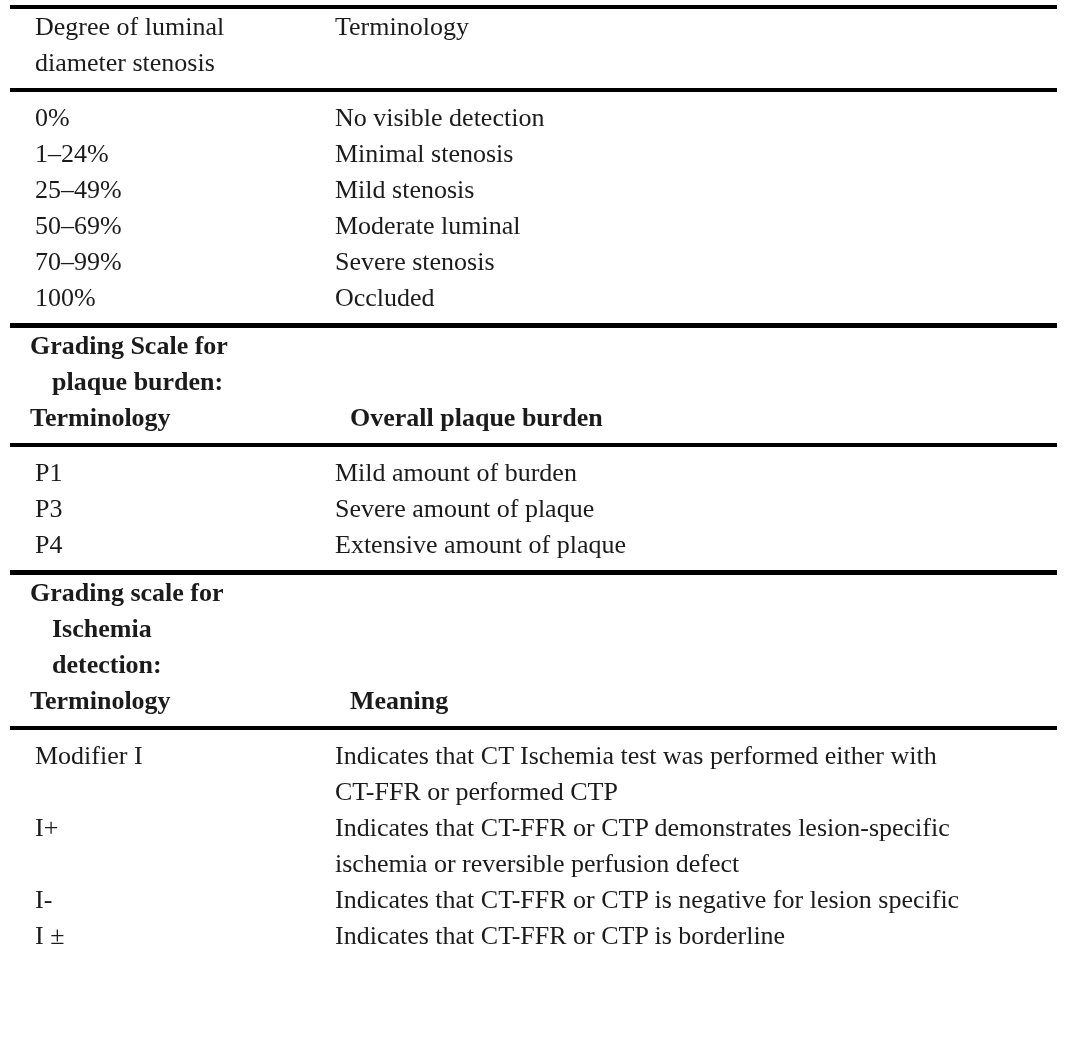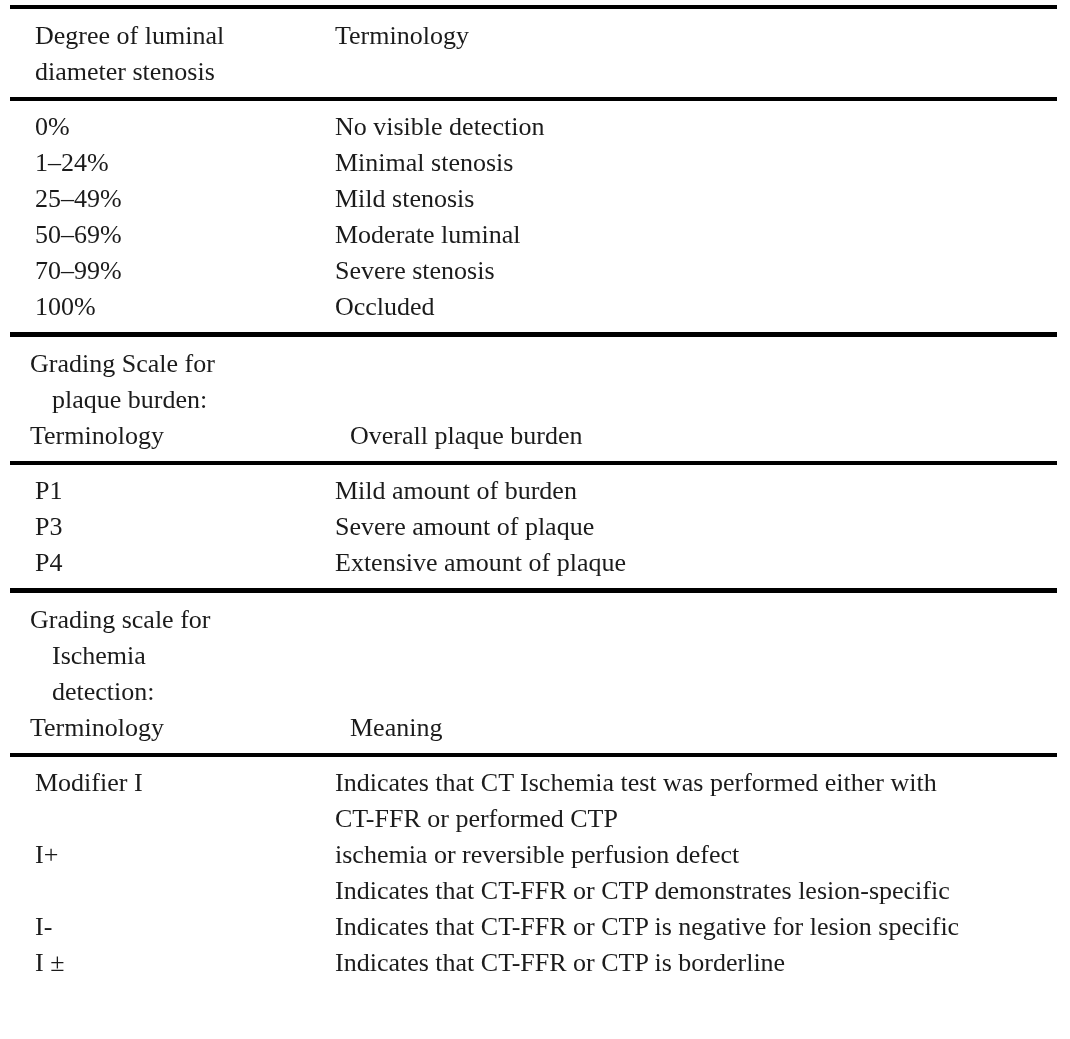--- a/index.html
+++ b/index.html
@@ -19,21 +19,21 @@
     font-size: 26px;
     line-height: 36px;
   }
   .sect {
     border-top: 4px solid #000000;
   }
   .sect.thick {
     border-top-width: 5px;
   }
   .header-sect {
-    padding-top: 9px;
+    padding-top: 0;
     padding-bottom: 7px;
   }
   .body-sect {
     padding-top: 8px;
     padding-bottom: 7px;
   }
   .row, .hrow {
     display: flex;
     align-items: flex-start;
   }
@@ -42,21 +42,21 @@
     margin-left: 25px;
   }
   .col2 {
     flex: 1 1 auto;
     min-width: 0;
   }
   .hrow.align-bottom {
     align-items: flex-end;
   }
   .bold {
-    font-weight: 400;
+    font-weight: 700;
     margin-left: 20px;
   }
   .hline.indent {
     padding-left: 22px;
   }
   .fnref {
     color: #4d94bb;
     font-size: 17px;
     line-height: 0;
     position: relative;
@@ -149,22 +149,22 @@
     <div class="row">
       <div class="col1">Modifier I</div>
       <div class="col2">
         <div class="mline">Indicates that CT Ischemia test was performed either with</div>
         <div class="mline">CT-FFR or performed CTP</div>
       </div>
     </div>
     <div class="row">
       <div class="col1">I+</div>
       <div class="col2">
+        <div class="mline">Indicates that CT-FFR or CTP demonstrates lesion-specific</div>
         <div class="mline">ischemia or reversible perfusion defect</div>
-        <div class="mline">Indicates that CT-FFR or CTP demonstrates lesion-specific</div>
       </div>
     </div>
     <div class="row">
       <div class="col1">I-</div>
       <div class="col2">
         <div class="mline">Indicates that CT-FFR or CTP is negative for lesion specific</div>
       </div>
     </div>
     <div class="row">
       <div class="col1">I ±</div>

